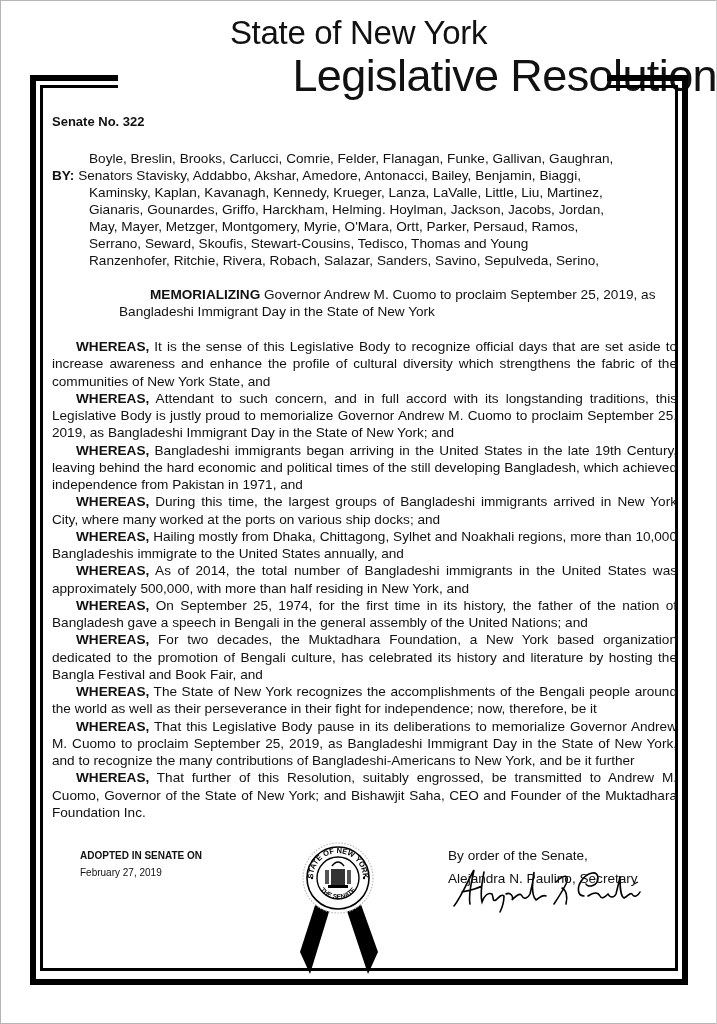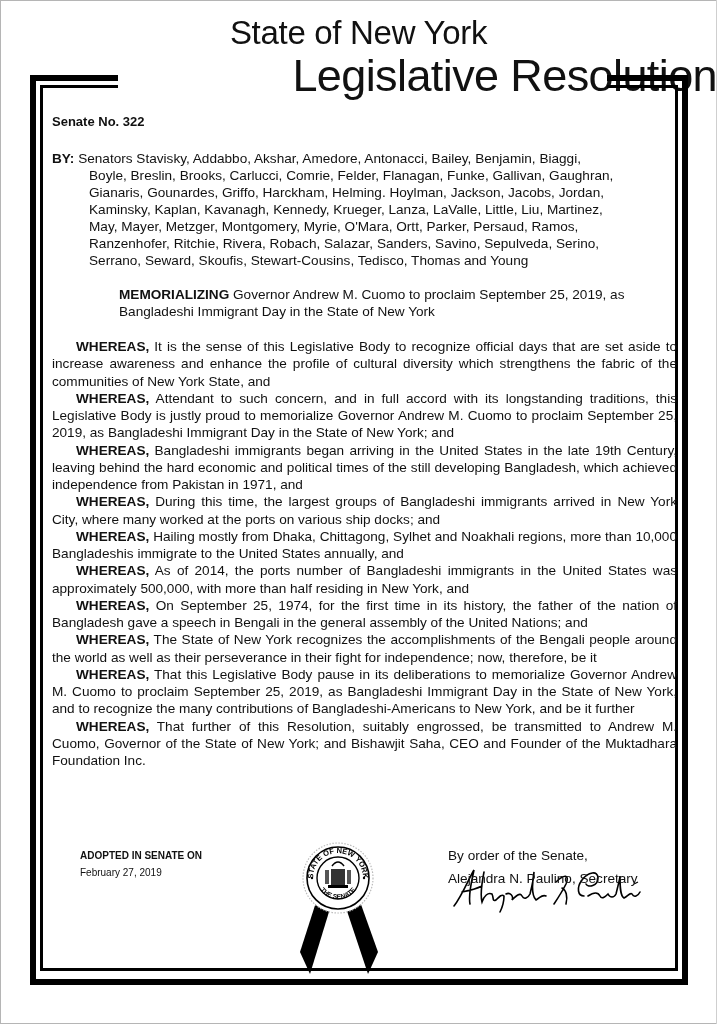--- a/index.html
+++ b/index.html
@@ -41,21 +41,21 @@
   .sponsors {
     position: absolute; left: 52px; top: 150px; width: 625px; font-size: 13.6px; line-height: 17px;
   }
   .sponsors .by { font-weight: bold; }
   .sponsors .line { white-space: nowrap; }
   .sponsors .indent { padding-left: 37px; }
 
   .memorial {
     position: absolute; left: 119px; top: 286px; width: 560px; font-size: 13.6px; line-height: 17px;
   }
-  .memorial b { font-weight: bold; }
+  .memorial b { font-weight: bold; margin-left: 31px; }
 
   .whereas-block {
     position: absolute; left: 52px; top: 338px; width: 625px; font-size: 13.6px; line-height: 17.25px;
     text-align: justify;
   }
   .whereas-block p { margin: 0; text-indent: 24px; }
   .whereas-block b { font-weight: bold; }
 
   .adopted {
     position: absolute; left: 80px; top: 847px; font-size: 10px; line-height: 17px;
@@ -88,39 +88,40 @@
 <div class="frame-outer-top-r"></div>
 <div class="frame-inner-left"></div>
 <div class="frame-inner-right"></div>
 <div class="frame-inner-bottom"></div>
 <div class="frame-inner-top-l"></div>
 <div class="frame-inner-top-r"></div>
 
 <div class="senate-no">Senate No. 322</div>
 
 <div class="sponsors">
+  <div class="line indent">Boyle, Breslin, Brooks, Carlucci, Comrie, Felder, Flanagan, Funke, Gallivan, Gaughran,</div>
   <div class="line"><span class="by">BY:</span> <span>Senators Stavisky, Addabbo, Akshar, Amedore, Antonacci, Bailey, Benjamin, Biaggi,</span></div>
-  <div class="line indent">Boyle, Breslin, Brooks, Carlucci, Comrie, Felder, Flanagan, Funke, Gallivan, Gaughran,</div>
+  <div class="line indent">Kaminsky, Kaplan, Kavanagh, Kennedy,  Krueger, Lanza, LaValle, Little, Liu, Martinez,</div>
   <div class="line indent">Gianaris, Gounardes, Griffo, Harckham, Helming. Hoylman, Jackson, Jacobs, Jordan,</div>
-  <div class="line indent">Kaminsky, Kaplan, Kavanagh, Kennedy,  Krueger, Lanza, LaValle, Little, Liu, Martinez,</div>
   <div class="line indent">May, Mayer,  Metzger, Montgomery, Myrie, O'Mara, Ortt, Parker, Persaud, Ramos,</div>
+  <div class="line indent">Serrano, Seward, Skoufis, Stewart-Cousins,  Tedisco, Thomas and Young</div>
   <div class="line indent">Ranzenhofer, Ritchie, Rivera, Robach, Salazar, Sanders, Savino, Sepulveda, Serino,</div>
-  <div class="line indent">Serrano, Seward, Skoufis, Stewart-Cousins,  Tedisco, Thomas and Young</div>
 </div>
 
 <div class="memorial"><b>MEMORIALIZING</b><span> Governor Andrew M. Cuomo to proclaim September 25, 2019, as Bangladeshi Immigrant Day in the State of New York</span></div>
 
 <div class="whereas-block">
   <p><b>WHEREAS,</b><span> It is the sense of this Legislative Body to recognize official days that are set aside to increase awareness and enhance the profile of cultural diversity which strengthens the fabric of the communities of New York State, and</span></p>
   <p><b>WHEREAS,</b><span> Attendant to such concern, and in full accord with its longstanding traditions, this Legislative Body is justly proud to memorialize Governor Andrew M. Cuomo to proclaim September 25, 2019, as Bangladeshi Immigrant Day in the State of New York; and</span></p>
   <p><b>WHEREAS,</b><span> Bangladeshi immigrants began arriving in the United States in the late 19th Century, leaving behind the hard economic and political times of the still developing Bangladesh, which achieved independence from Pakistan in 1971, and</span></p>
   <p><b>WHEREAS,</b><span> During this time, the largest groups of Bangladeshi immigrants arrived in New York City, where many worked at the ports on various ship docks; and</span></p>
   <p><b>WHEREAS,</b><span> Hailing mostly from Dhaka, Chittagong, Sylhet and Noakhali regions, more than 10,000 Bangladeshis immigrate to the United States annually, and</span></p>
-  <p><b>WHEREAS,</b><span> As of 2014, the ports number of Bangladeshi immigrants in the United States was approximately 500,000, with more than half residing in New York, and</span></p>
+  <p><b>WHEREAS,</b><span> As of 2014, the total number of Bangladeshi immigrants in the United States was approximately 500,000, with more than half residing in New York, and</span></p>
   <p><b>WHEREAS,</b><span> On September 25, 1974, for the first time in its history, the father of the nation of Bangladesh gave a speech in Bengali in the general assembly of the United Nations; and</span></p>
+  <p><b>WHEREAS,</b><span> For two decades, the Muktadhara Foundation, a New York based organization dedicated to the promotion of Bengali culture, has celebrated its history and literature by hosting the Bangla Festival and Book Fair, and</span></p>
   <p><b>WHEREAS,</b><span> The State of New York recognizes the accomplishments of the Bengali people around the world as well as their perseverance in their fight for independence; now, therefore, be it</span></p>
   <p><b>WHEREAS,</b><span> That this Legislative Body pause in its deliberations to memorialize Governor Andrew M. Cuomo to proclaim September 25, 2019, as Bangladeshi Immigrant Day in the State of New York, and to recognize the many contributions of Bangladeshi-Americans to New York, and be it further</span></p>
   <p><b>WHEREAS,</b><span> That further of this Resolution, suitably engrossed, be transmitted to Andrew M. Cuomo, Governor of the State of New York; and Bishawjit Saha, CEO and Founder of the Muktadhara Foundation Inc.</span></p>
 </div>
 
 <div class="adopted">
   <span class="label">ADOPTED IN SENATE ON</span>
   <span>February 27, 2019</span>
 </div>
 

